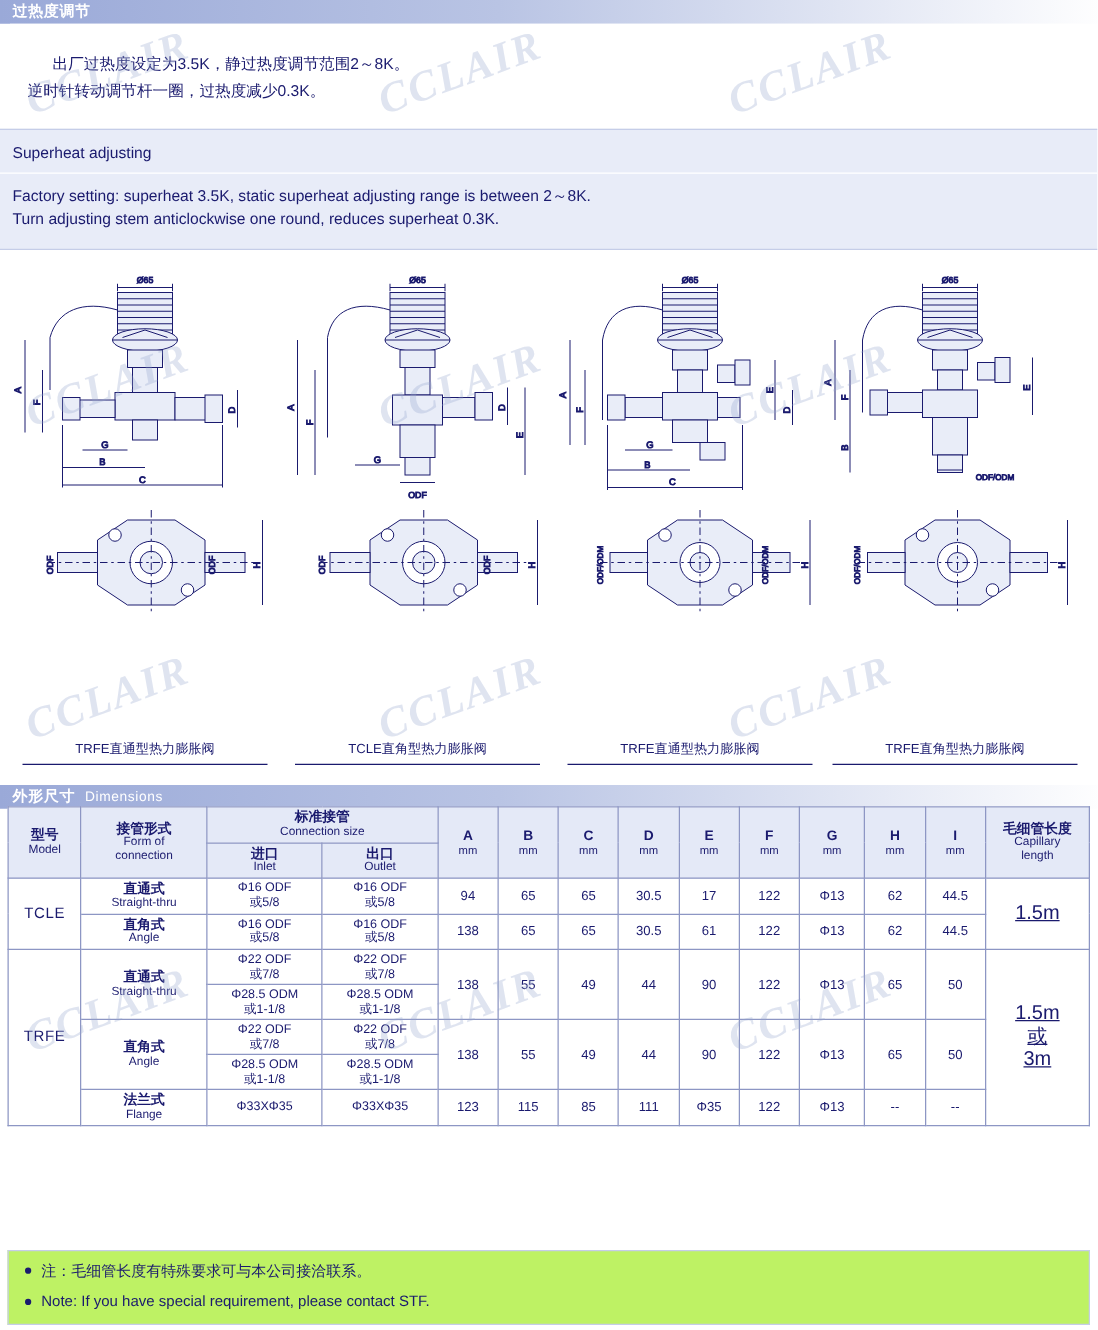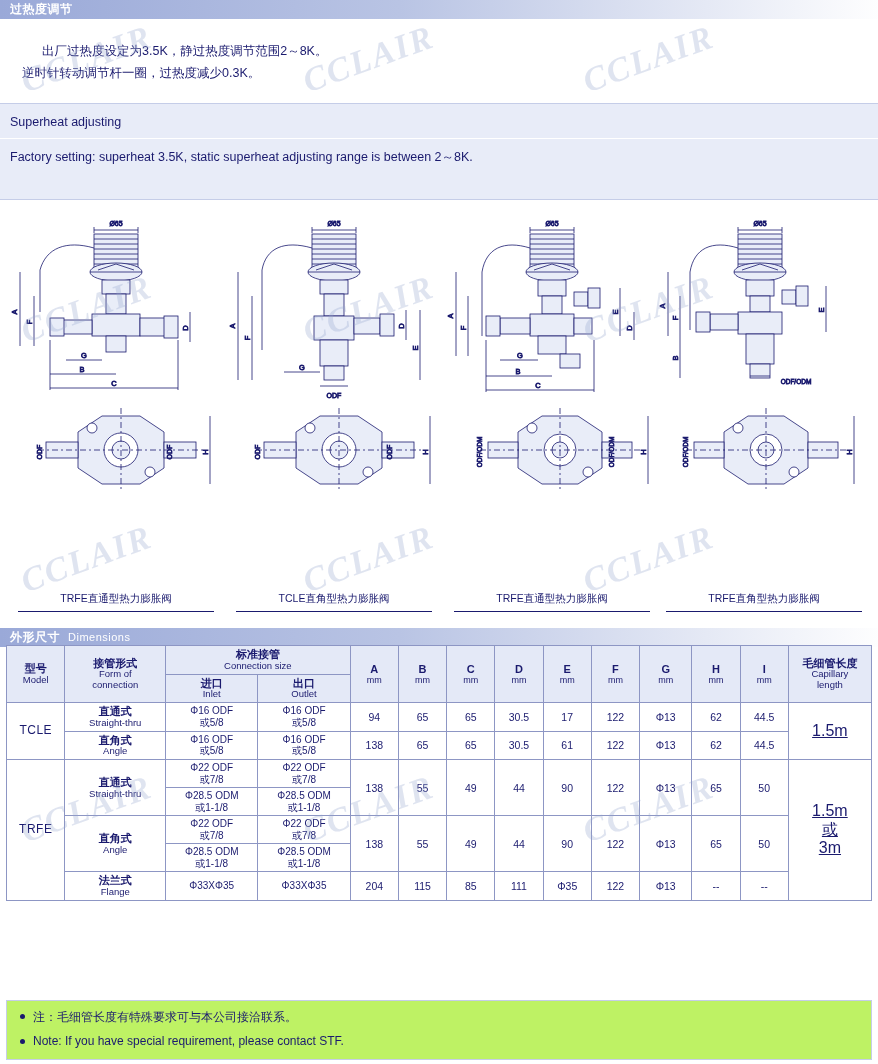--- a/index.html
+++ b/index.html
@@ -142,20 +142,21 @@
 
   <div class="cn-block">
     <div class="cn-line" style="left:34px;top:24px;">出厂过热度设定为3.5K，静过热度调节范围2～8K。</div>
     <div class="cn-line" style="left:14px;top:46px;">逆时针转动调节杆一圈，过热度减少0.3K。</div>
   </div>
 
   <div class="en-block">
     <div class="en-title">Superheat adjusting</div>
     <div class="en-rule"></div>
     <div class="en-line" style="top:45px;">Factory setting: superheat 3.5K, static superheat adjusting range is between 2～8K.</div>
+    <div class="en-line" style="top:64px;">Turn adjusting stem anticlockwise one round, reduces superheat 0.3K.</div>
   </div>
 
   <div class="draw-area">
 
     <div class="fig" style="left:6px;">
       <svg width="220" height="400" viewBox="0 0 220 400">
         <g stroke="#1a1a6e" fill="none" stroke-width="0.8">
 
           <text x="110" y="26" font-size="7" fill="#1a1a6e" text-anchor="middle" font-family="Liberation Sans, sans-serif">Ø65</text>
           <line x1="88" y1="30" x2="132" y2="30"></line>
@@ -612,21 +613,21 @@
           </td>
         </tr>
 
         <tr>
           <td class="form">
             <span class="cn">法兰式</span>
             <span class="en">Flange</span>
           </td>
           <td class="conn">Φ33XΦ35</td>
           <td class="conn">Φ33XΦ35</td>
-          <td>204</td>
+          <td>123</td>
           <td>115</td>
           <td>85</td>
           <td>111</td>
           <td>Φ35</td>
           <td>122</td>
           <td>Φ13</td>
           <td>--</td>
           <td>--</td>
         </tr>
       </tbody>

